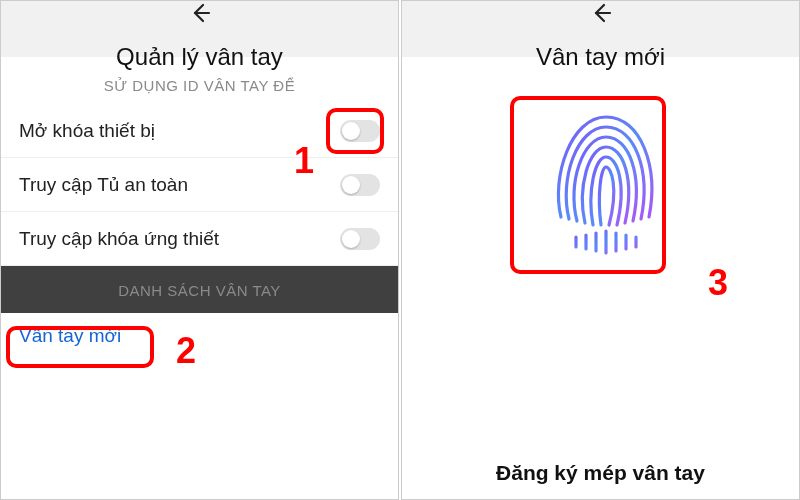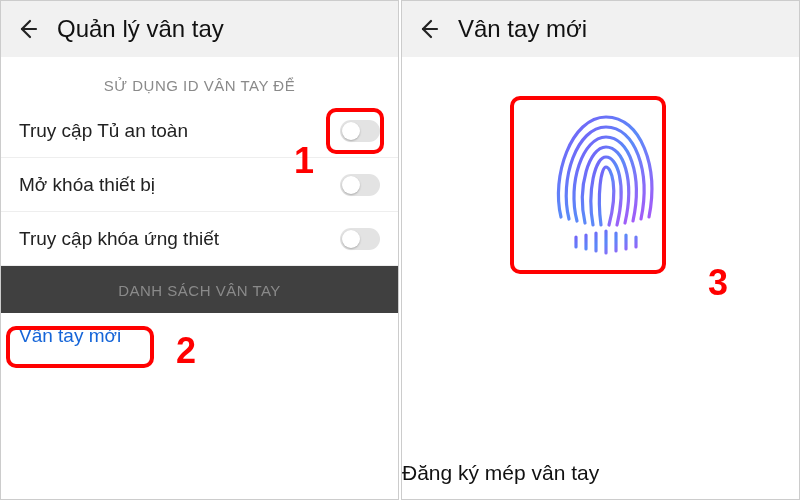--- a/index.html
+++ b/index.html
@@ -20,20 +20,21 @@
   .frame.left { left:0; }
   .frame.right { right:0; }
 
   .header {
     height:56px;
     background:#f1f1f1;
     display:flex;
     align-items:center;
     padding:0 14px;
     gap:18px;
+    flex-direction:column;
   }
   .header .back svg { display:block; }
   .header .title {
     font-size:24px;
     color:#111;
     font-weight:500;
   }
 
   .section-title {
     font-size:15px;
@@ -84,23 +85,23 @@
     flex-direction:column;
     align-items:center;
     height:calc(100% - 56px);
     padding-top:40px;
   }
   .fp-icon { width:140px; height:160px; }
   .fp-caption {
     position:absolute;
     bottom:14px;
     left:0; right:0;
-    text-align:left;
+    text-align:center;
     font-size:21px;
-    font-weight:400;
+    font-weight:700;
     color:#111;
   }
 
   
   .anno-box {
     position:absolute;
     border:4px solid #ff0000;
     border-radius:10px;
     pointer-events:none;
   }
@@ -122,27 +123,27 @@
         <path d="M15 4 L7 12 L15 20" stroke="#222" stroke-width="2.2" fill="none" stroke-linecap="round" stroke-linejoin="round"></path>
         <path d="M7 12 H21" stroke="#222" stroke-width="2.2" stroke-linecap="round"></path>
       </svg>
     </span>
     <span class="title">Quản lý vân tay</span>
   </div>
 
   <div class="section-title">SỬ DỤNG ID VÂN TAY ĐỂ</div>
 
   <div class="row">
-    <span class="label">Truy cập Tủ an toàn</span>
+    <span class="label">Mở khóa thiết bị</span>
     <span class="toggle">
         <span class="knob"></span>
       </span>
   </div>
   <div class="row">
-    <span class="label">Mở khóa thiết bị</span>
+    <span class="label">Truy cập Tủ an toàn</span>
     <span class="toggle">
         <span class="knob"></span>
       </span>
   </div>
   <div class="row">
     <span class="label">Truy cập khóa ứng thiết</span>
     <span class="toggle">
         <span class="knob"></span>
       </span>
   </div>

